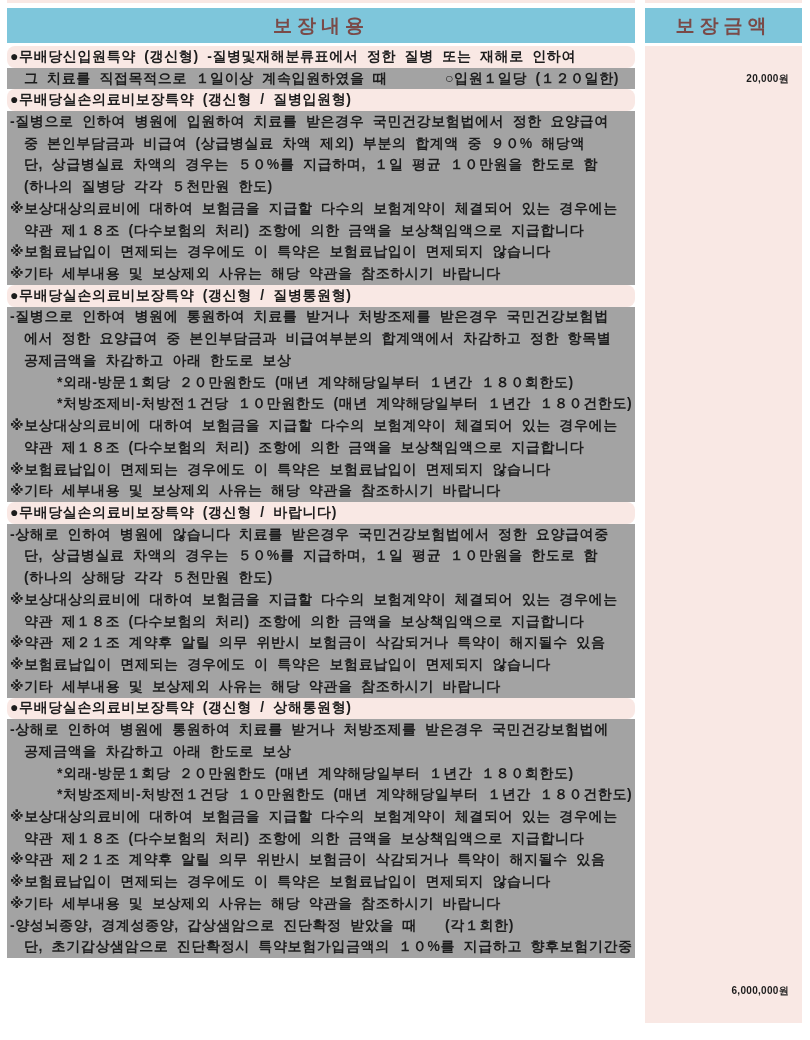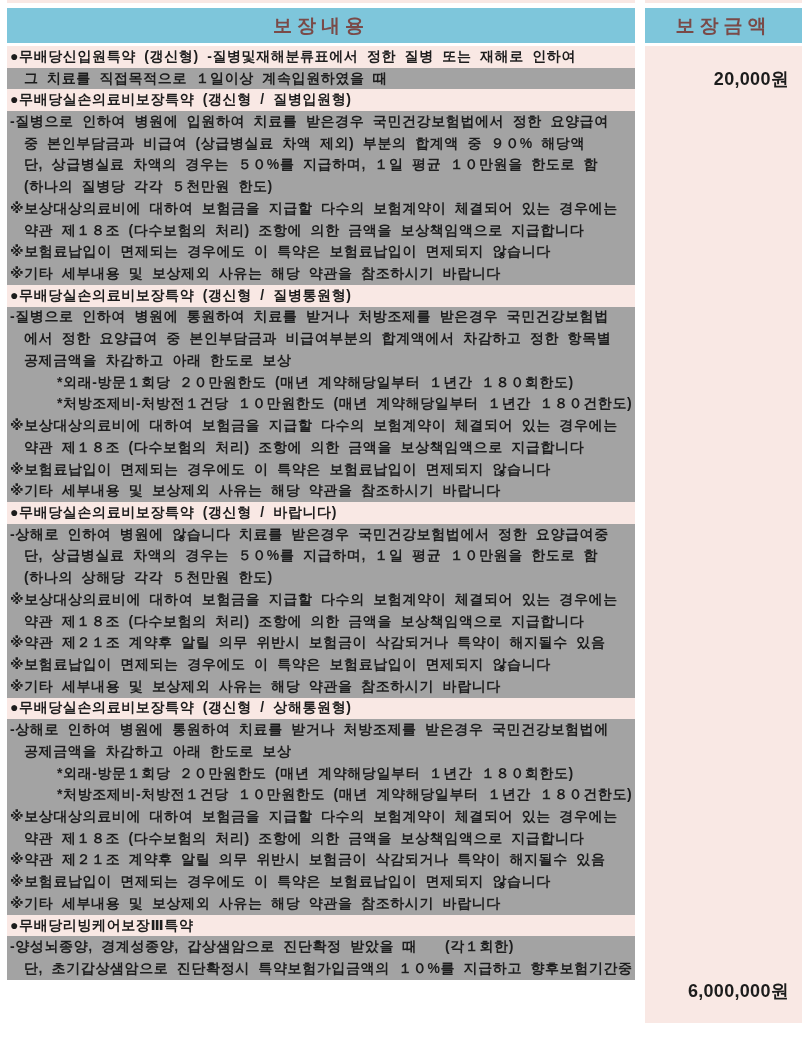--- a/index.html
+++ b/index.html
@@ -34,30 +34,30 @@
     position: relative;
     height: 21.73px;
     display: flex; align-items: center;
     white-space: nowrap; overflow: hidden;
     font-size: 14px; font-weight: bold;
     color: var(--text);
     letter-spacing: 0.6px; word-spacing: 4px;
     background: #a3a3a3;
     padding-left: 3px; box-sizing: border-box;
   }
-  .line.section { background: var(--pink); }
+  .line.section { background: var(--pink); border-radius: 8px; }
   .line.ind1 { padding-left: 17px; }
   .line.ind2 { padding-left: 50px; }
   .note { position: absolute; left: 438px; top: 0; height: 100%; display: flex; align-items: center; }
 
   .slot {
     height: 21.73px;
     display: flex; align-items: center; justify-content: flex-end;
     padding-right: 13px; box-sizing: border-box;
-    font-size: 18px; font-weight: bold; color: var(--text);
+    font-size: 10px; font-weight: bold; color: var(--text);
     letter-spacing: 0.3px;
   }
 </style>
 </head>
 <body>
 
 <div class="page">
   <div class="table">
     <div class="top-strip left"></div>
     <div class="top-strip right"></div>
@@ -65,20 +65,21 @@
     <div class="hcell left">보장내용</div>
     <div class="hcell right">보장금액</div>
 
     <div class="body">
       <div class="col-left" id="rows">
           <div class="line section">
             <span>●무배당신입원특약 (갱신형) -질병및재해분류표에서 정한 질병 또는 재해로 인하여</span>
           </div>
           <div class="line ind1">
             <span>그 치료를 직접목적으로 １일이상 계속입원하였을 때</span>
+            <span class="note">○입원１일당 (１２０일한)</span>
           </div>
           <div class="line section">
             <span>●무배당실손의료비보장특약 (갱신형 / 질병입원형)</span>
           </div>
           <div class="line">
             <span>-질병으로 인하여 병원에 입원하여 치료를 받은경우 국민건강보험법에서 정한 요양급여</span>
           </div>
           <div class="line ind1">
             <span>중 본인부담금과 비급여 (상급병실료 차액 제외) 부분의 합계액 중 ９０% 해당액</span>
           </div>
@@ -179,23 +180,20 @@
             <span>약관 제１８조 (다수보험의 처리) 조항에 의한 금액을 보상책임액으로 지급합니다</span>
           </div>
           <div class="line">
             <span>※약관 제２１조 계약후 알릴 의무 위반시 보험금이 삭감되거나 특약이 해지될수 있음</span>
           </div>
           <div class="line">
             <span>※보험료납입이 면제되는 경우에도 이 특약은 보험료납입이 면제되지 않습니다</span>
           </div>
           <div class="line">
             <span>※기타 세부내용 및 보상제외 사유는 해당 약관을 참조하시기 바랍니다</span>
-          </div>
-          <div class="line section">
-            <span>●무배당리빙케어보장Ⅲ특약</span>
           </div>
           <div class="line">
             <span>-양성뇌종양, 경계성종양, 갑상샘암으로 진단확정 받았을 때</span>
             <span class="note">(각１회한)</span>
           </div>
           <div class="line ind1">
             <span>단, 초기갑상샘암으로 진단확정시 특약보험가입금액의 １０%를 지급하고 향후보험기간중</span>
           </div>
         </div>
       <div class="col-right" id="amounts">

